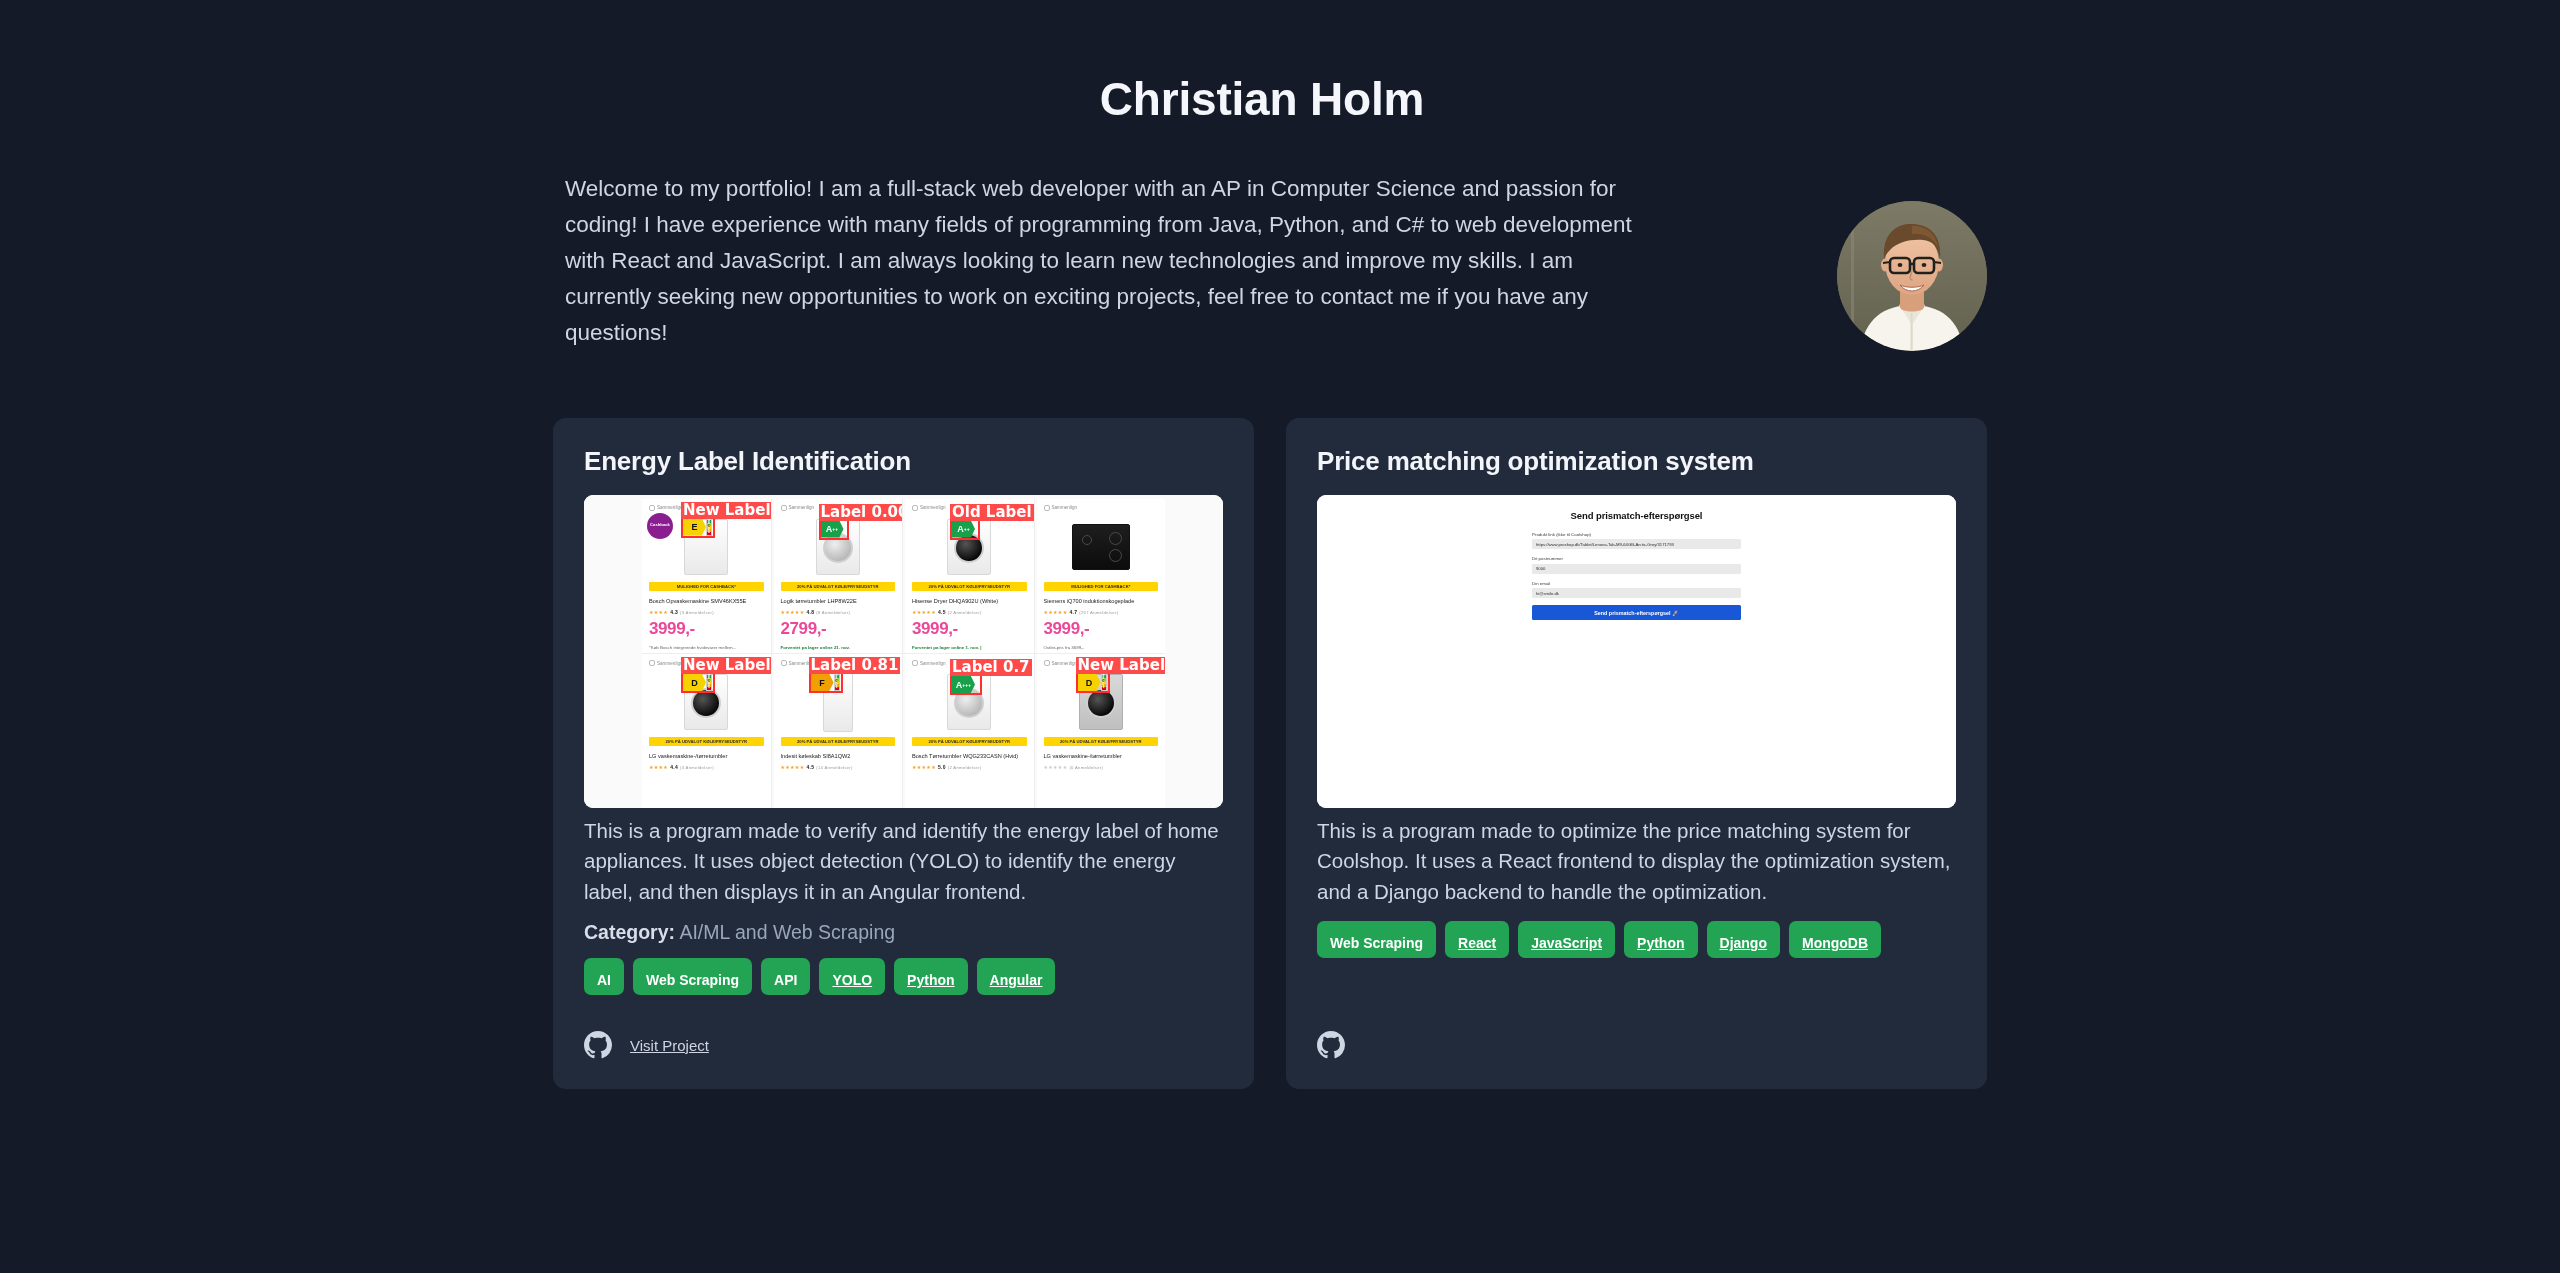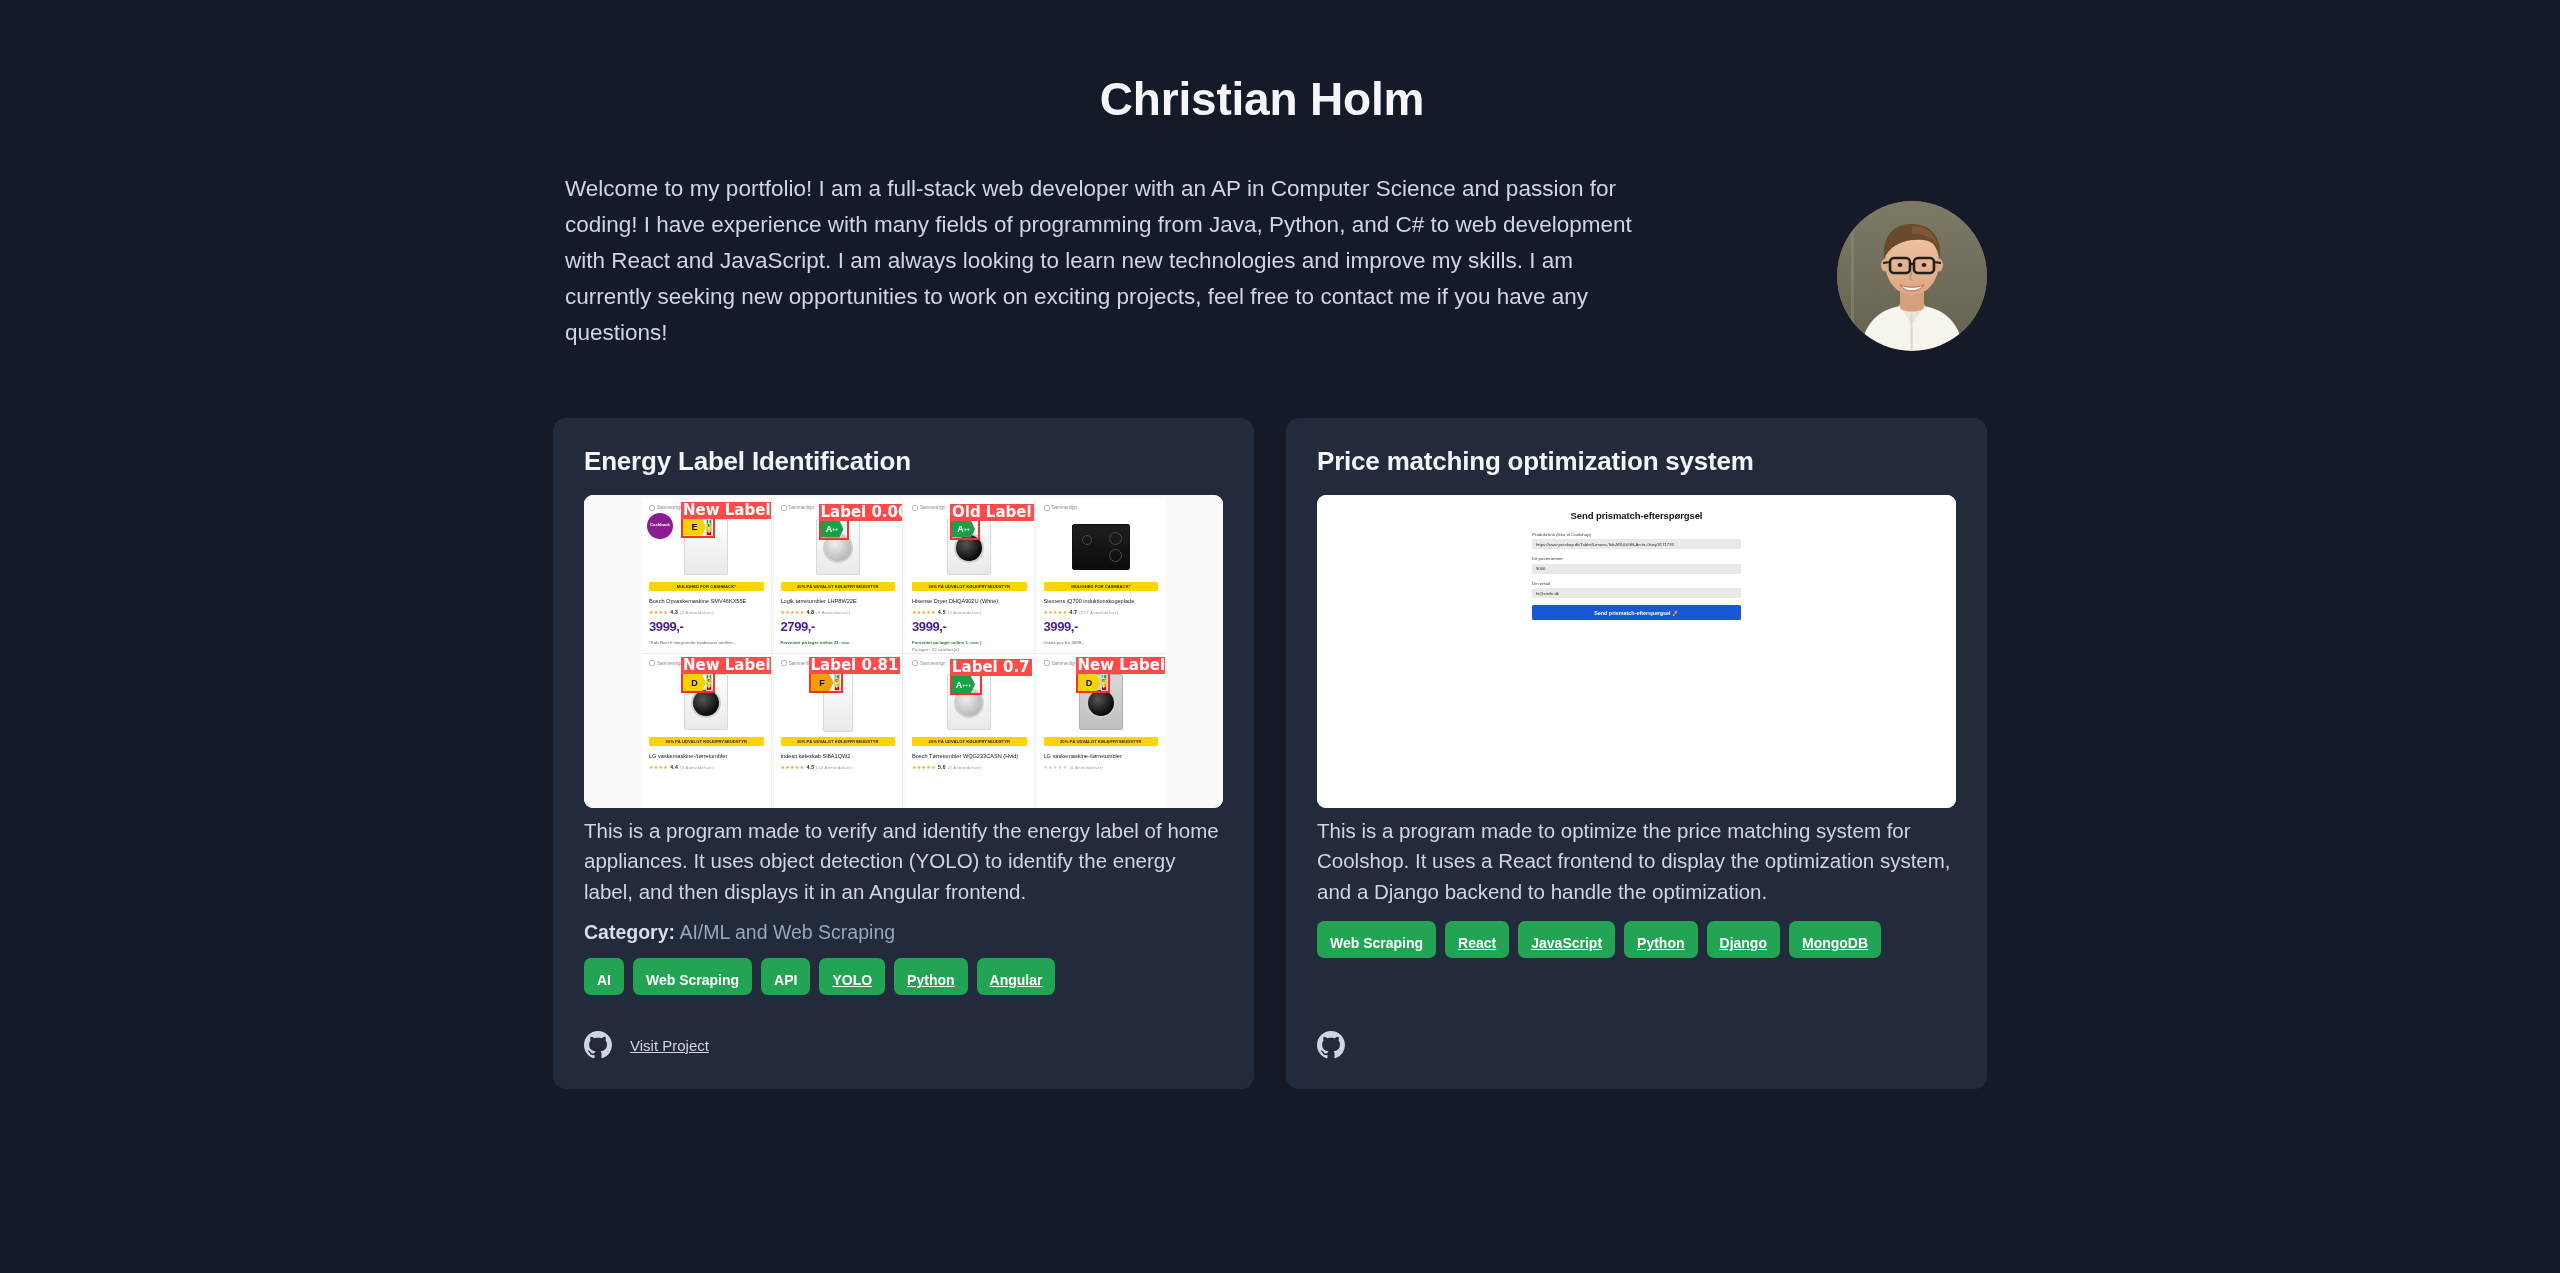--- a/index.html
+++ b/index.html
@@ -210,21 +210,21 @@
   }
   .yellow-banner {
     background: #ffd400; color: #2b2b2b; font-size: 4.2px; font-weight: bold;
     text-align: center; padding: 2px 0; margin-top: 3px; border-radius: 1px;
     white-space: nowrap; overflow: hidden;
   }
   .pg-name { font-size: 5.6px; color: #1a1a1a; line-height: 1.5; margin-top: 6px; }
   .pg-stars { font-size: 5px; color: #f5a623; margin-top: 4px; letter-spacing: 0.3px; }
   .pg-stars span { color: #1a1a1a; font-weight: bold; margin-left: 2px; }
   .pg-stars em { color: #9a9a9a; font-style: normal; font-size: 4.2px; margin-left: 2px; }
-  .pg-price { font-size: 13px; color: #4c1d95; font-weight: bold; margin-top: 4px; letter-spacing: -0.4px; }
+  .pg-price { font-size: 17px; color: #ec4899; font-weight: bold; margin-top: 4px; letter-spacing: -0.4px; }
   .pg-note { font-size: 4.4px; color: #666; margin-top: 5px; line-height: 1.6; }
   .pg-stock { font-size: 4.4px; color: #1a7d36; font-weight: bold; margin-top: 5px; line-height: 1.6; }
   .pg-stock u { color: #777; font-weight: normal; text-decoration: none; display: block; }
 
   
   .elabel {
     position: absolute; display: flex; align-items: stretch; height: 17px;
   }
   .elabel .arrow {
     color: #fff; font-weight: bold; font-size: 9px;

